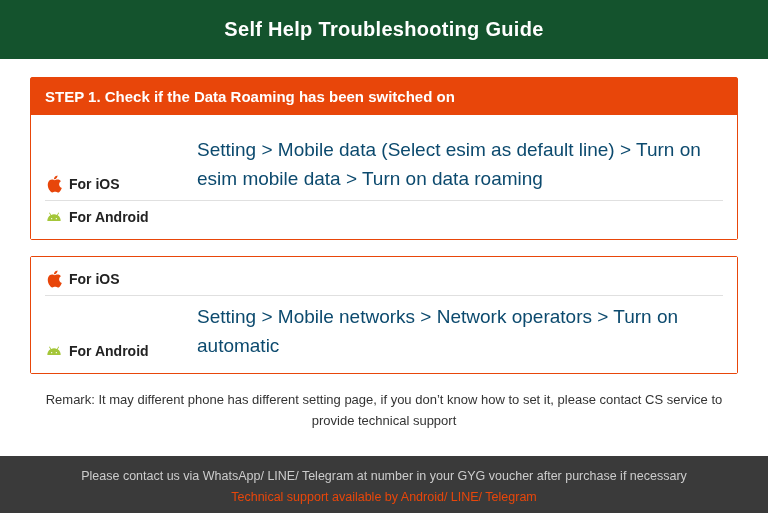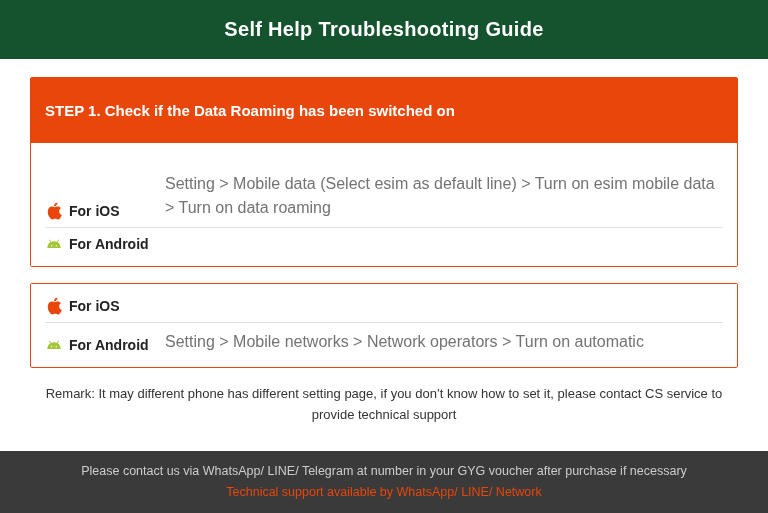--- a/index.html
+++ b/index.html
@@ -26,23 +26,23 @@
       background: #fff;
       padding: 18px 30px 14px 30px;
       flex: 1;
     }
 
     .step-header {
       background: #e8460a;
       color: #fff;
       font-size: 15px;
       font-weight: bold;
-      padding: 24px 14px;
+      padding: 10px 14px;
       border-radius: 2px;
-      margin-bottom: 16px;
+      margin-bottom: 8px;
     }
 
     .step-block {
       border: 1.5px solid #e8460a;
       border-radius: 2px;
       margin-bottom: 16px;
     }
 
     .step-block .step-header {
       border-radius: 0;
@@ -73,23 +73,24 @@
       width: 18px;
       height: 18px;
       margin-right: 6px;
       flex-shrink: 0;
       display: inline-flex;
       align-items: center;
       justify-content: center;
     }
 
     .step-row-text {
-      font-size: 16px;
-      color: #737373;
+      font-size: 19px;
+      color: #0c4a6e;
       line-height: 1.5;
+      margin-left: 32px;
     }
 
     .divider {
       border: none;
       border-top: 1px solid #e0e0e0;
       margin: 0 14px;
     }
 
     .remark {
       font-size: 13px;
@@ -192,14 +193,14 @@
   </div>
 
   <div class="remark">
     <strong>Remark:</strong><span> It may different phone has different setting page, if you don’t know how to set it,  please contact CS service to provide technical support</span>
   </div>
 
 </div>
 
 <div class="footer">
   <div>Please contact us via WhatsApp/ LINE/ Telegram at number in your GYG voucher after purchase if necessary</div>
-  <div class="support-link">Technical support available by WhatsApp/ LINE/ Network</div>
+  <div class="support-link">Technical support available by Android/ LINE/ Telegram</div>
 </div>
 
 </body></html>

